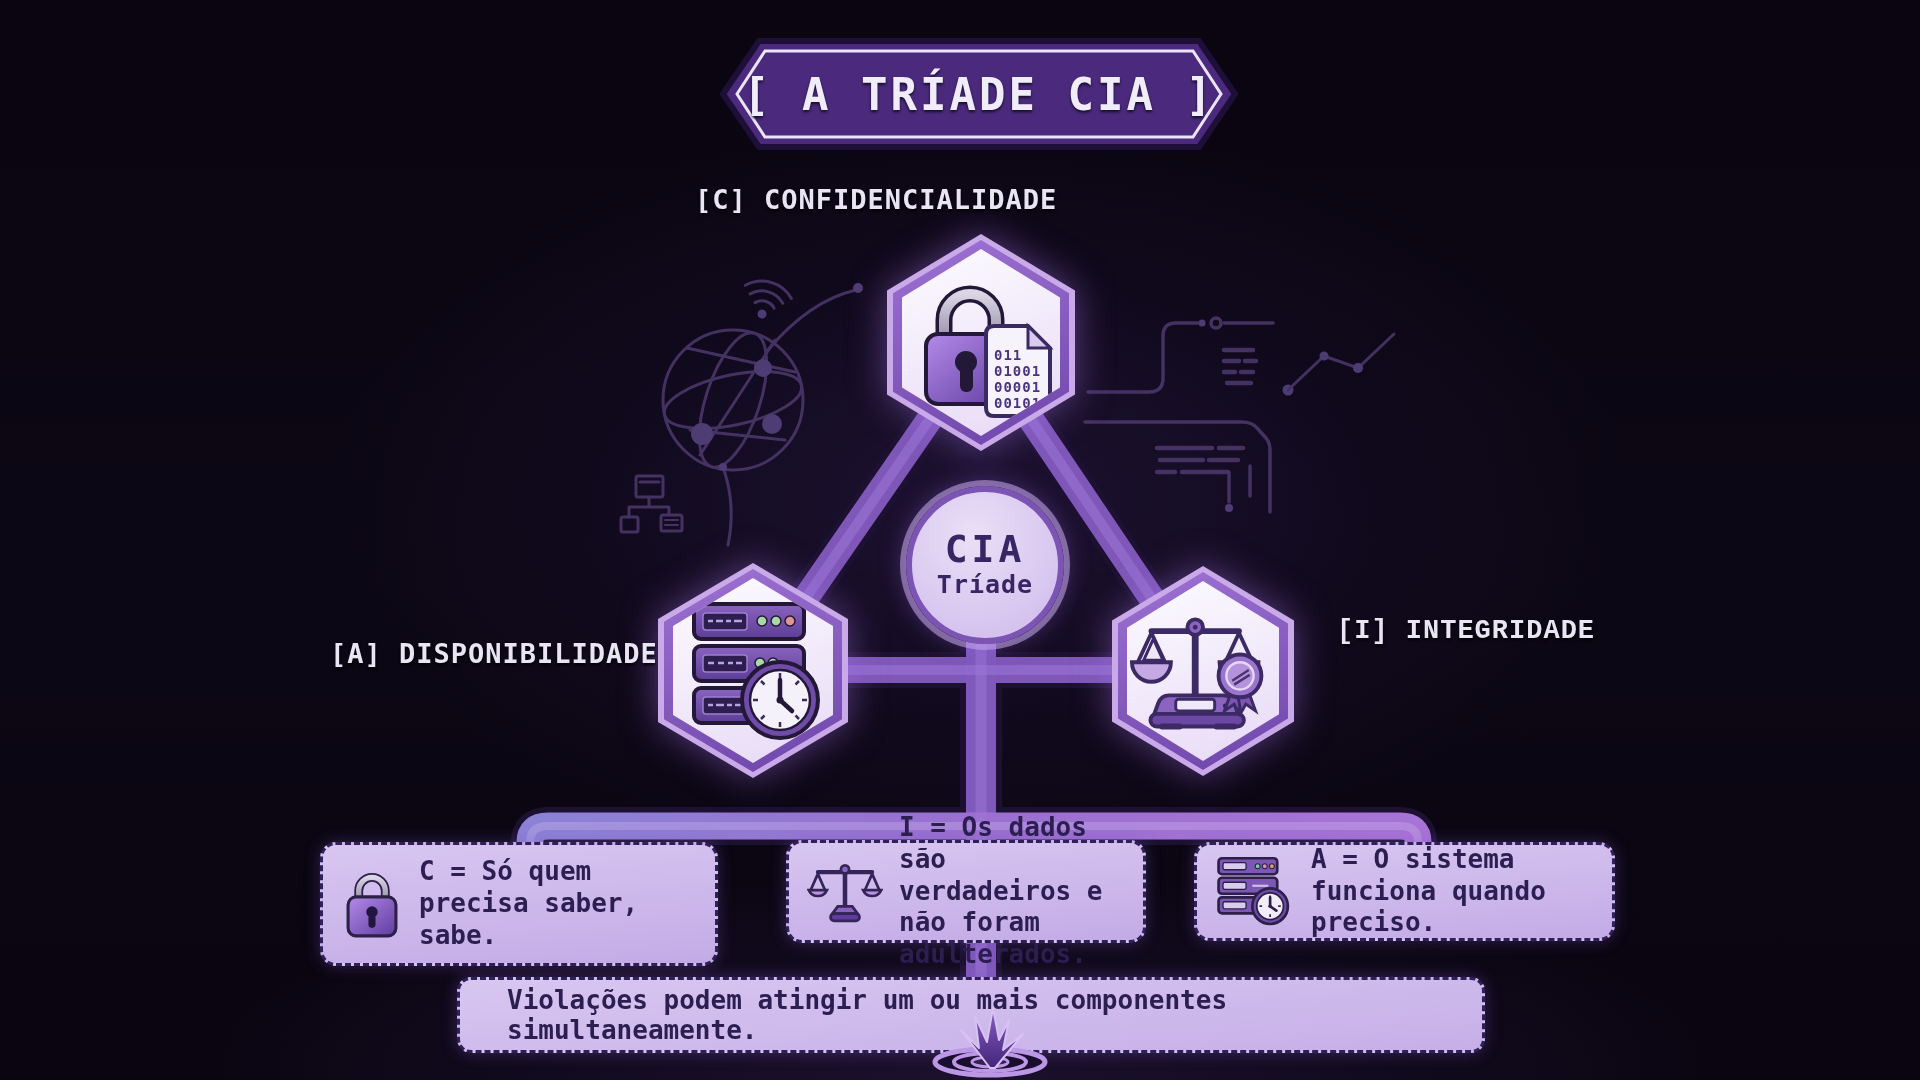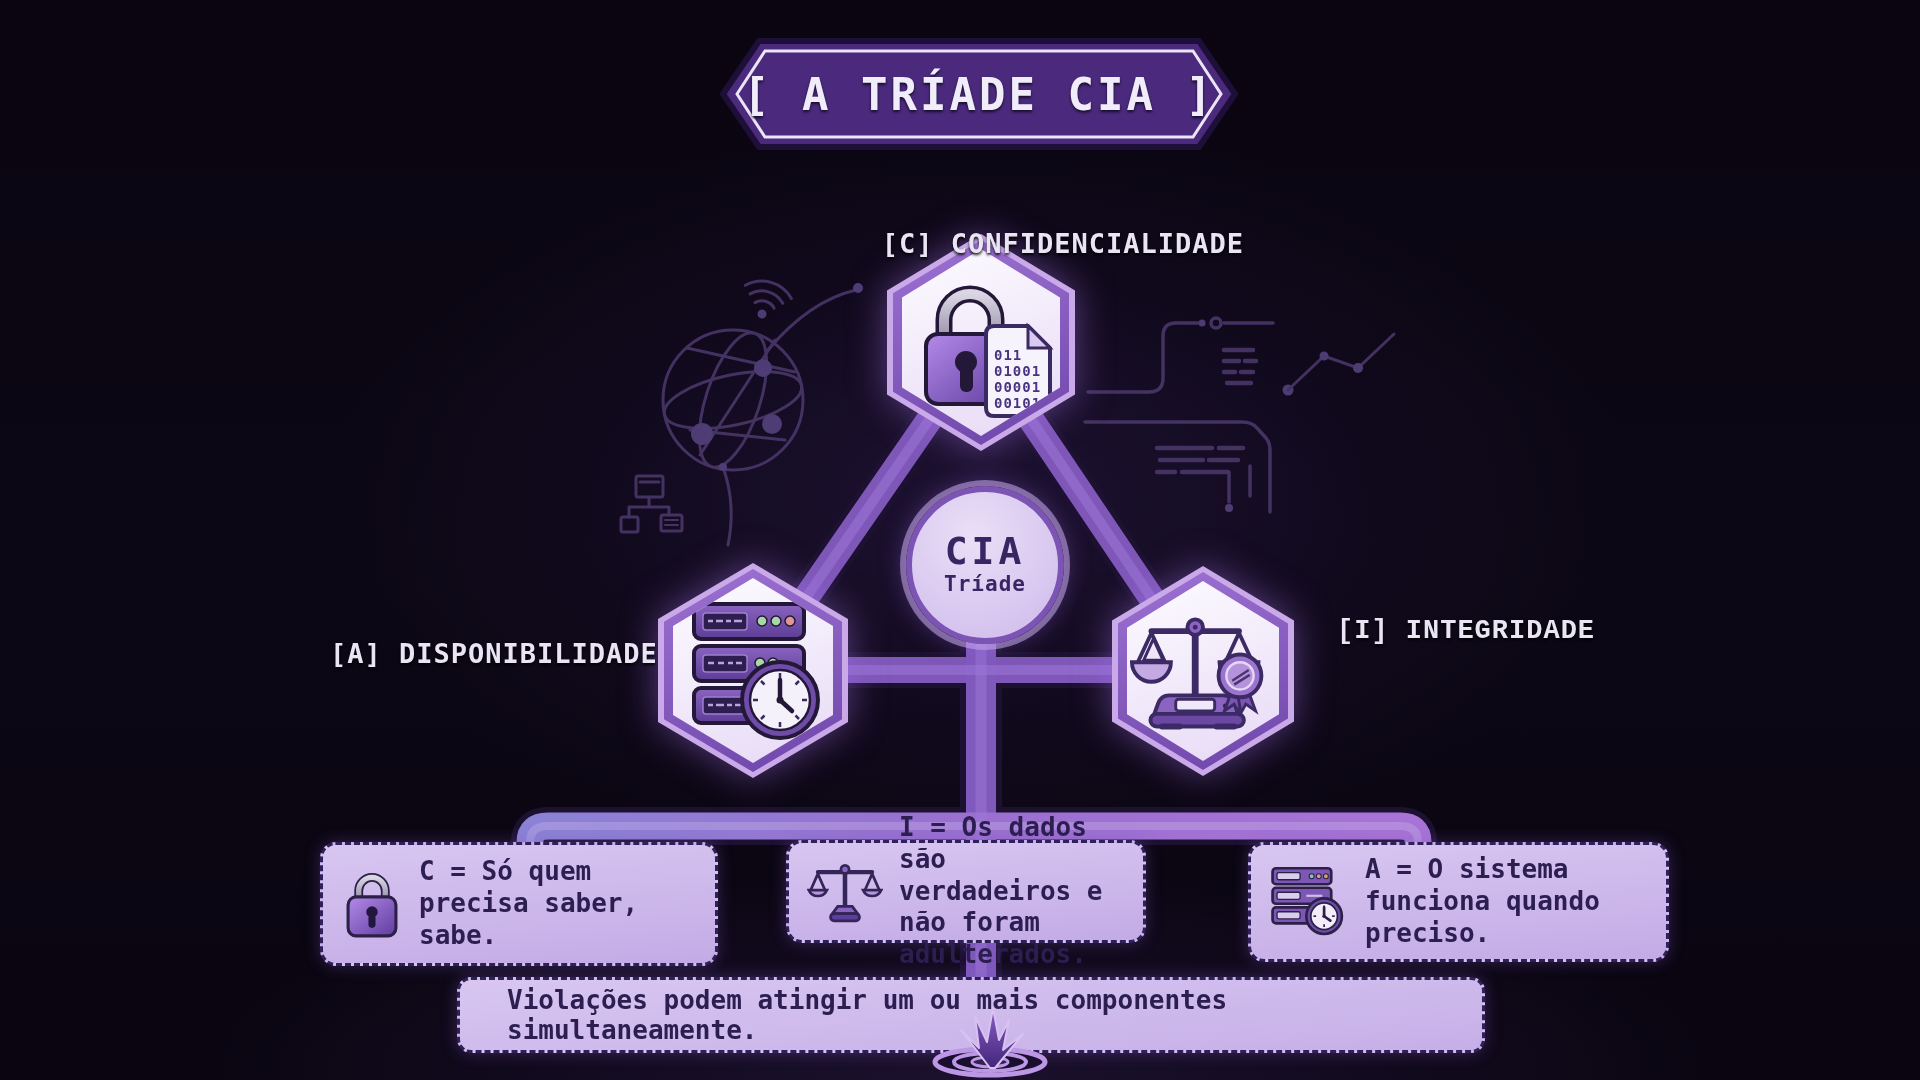--- a/index.html
+++ b/index.html
@@ -20,21 +20,21 @@
     position:absolute;inset:0;display:flex;align-items:center;justify-content:center;
     color:#f1ecf9;font-size:44px;font-weight:700;letter-spacing:3px;
     text-shadow:0 2px 3px rgba(10,4,24,.8);
   }
 
   
   .vertex-label{
     position:absolute;color:#eae5f4;font-size:27px;font-weight:700;letter-spacing:1px;
     text-shadow:0 2px 3px rgba(0,0,0,.9);z-index:5;white-space:nowrap;
   }
-  .label-c{left:644px;top:184px;width:600px;text-align:right;margin-top:44px;}
+  .label-c{left:695px;top:184px;width:600px;text-align:left;}
   .label-a{left:330px;top:638px;}
   .label-i{left:1337px;top:616px;font-family:Liberation Mono, monospace;}
 
   
   .hex{position:absolute;z-index:4;filter:drop-shadow(0 0 18px rgba(160,110,225,.5));}
   .hex .h1,.hex .h2,.hex .h3{
     position:absolute;
     clip-path:polygon(50% 0,100% 26%,100% 74%,50% 100%,0 74%,0 26%);
   }
   .hex .h1{inset:0;background:#c9a9e8;}
@@ -48,34 +48,34 @@
   
   .center-circle{
     position:absolute;left:906px;top:486px;width:146px;height:146px;border-radius:50%;z-index:4;
     background:radial-gradient(circle at 42% 30%,#eadff7 0%,#d5c3ee 75%);
     border:6px solid #7c54b4;
     box-shadow:0 0 0 6px rgba(200,172,236,.55),0 0 26px rgba(140,92,212,.55);
     display:flex;flex-direction:column;align-items:center;justify-content:center;
     color:#3a2564;
   }
   .center-circle .t1{font-size:38px;font-weight:700;letter-spacing:4px;line-height:1.05;}
-  .center-circle .t2{font-size:21px;font-weight:700;letter-spacing:1px;line-height:1.2;text-align:center;}
+  .center-circle .t2{font-size:25px;font-weight:700;letter-spacing:1px;line-height:1.2;text-align:center;}
 
   
   .callout{
     position:absolute;z-index:6;
     background:linear-gradient(175deg,#d8c6f1 0%,#c3abe5 100%);
     border:3px dashed #30205a;border-radius:16px;
     display:flex;align-items:center;gap:16px;padding:8px 18px;box-sizing:border-box;
     color:#2c1e50;font-size:26px;line-height:1.22;font-weight:700;
     box-shadow:0 0 16px rgba(125,85,195,.35);
   }
   .callout-c{left:320px;top:842px;width:398px;height:124px;}
   .callout-i{left:786px;top:840px;width:360px;height:103px;}
-  .callout-a{left:1248px;top:842px;width:421px;height:120px;justify-content:space-between;}
+  .callout-a{left:1194px;top:842px;width:421px;height:99px;justify-content:space-between;}
   .callout .ico{flex:0 0 auto;}
 
   
   .footer-banner{
     position:absolute;left:457px;top:977px;width:1028px;height:76px;z-index:6;
     background:linear-gradient(175deg,#d8c6f1 0%,#c6afe7 100%);
     border:3px dashed #30205a;border-radius:14px;box-sizing:border-box;
     display:flex;align-items:center;justify-content:center;
     color:#2c1e50;font-size:26px;font-weight:700;
     box-shadow:0 0 16px rgba(125,85,195,.35);

